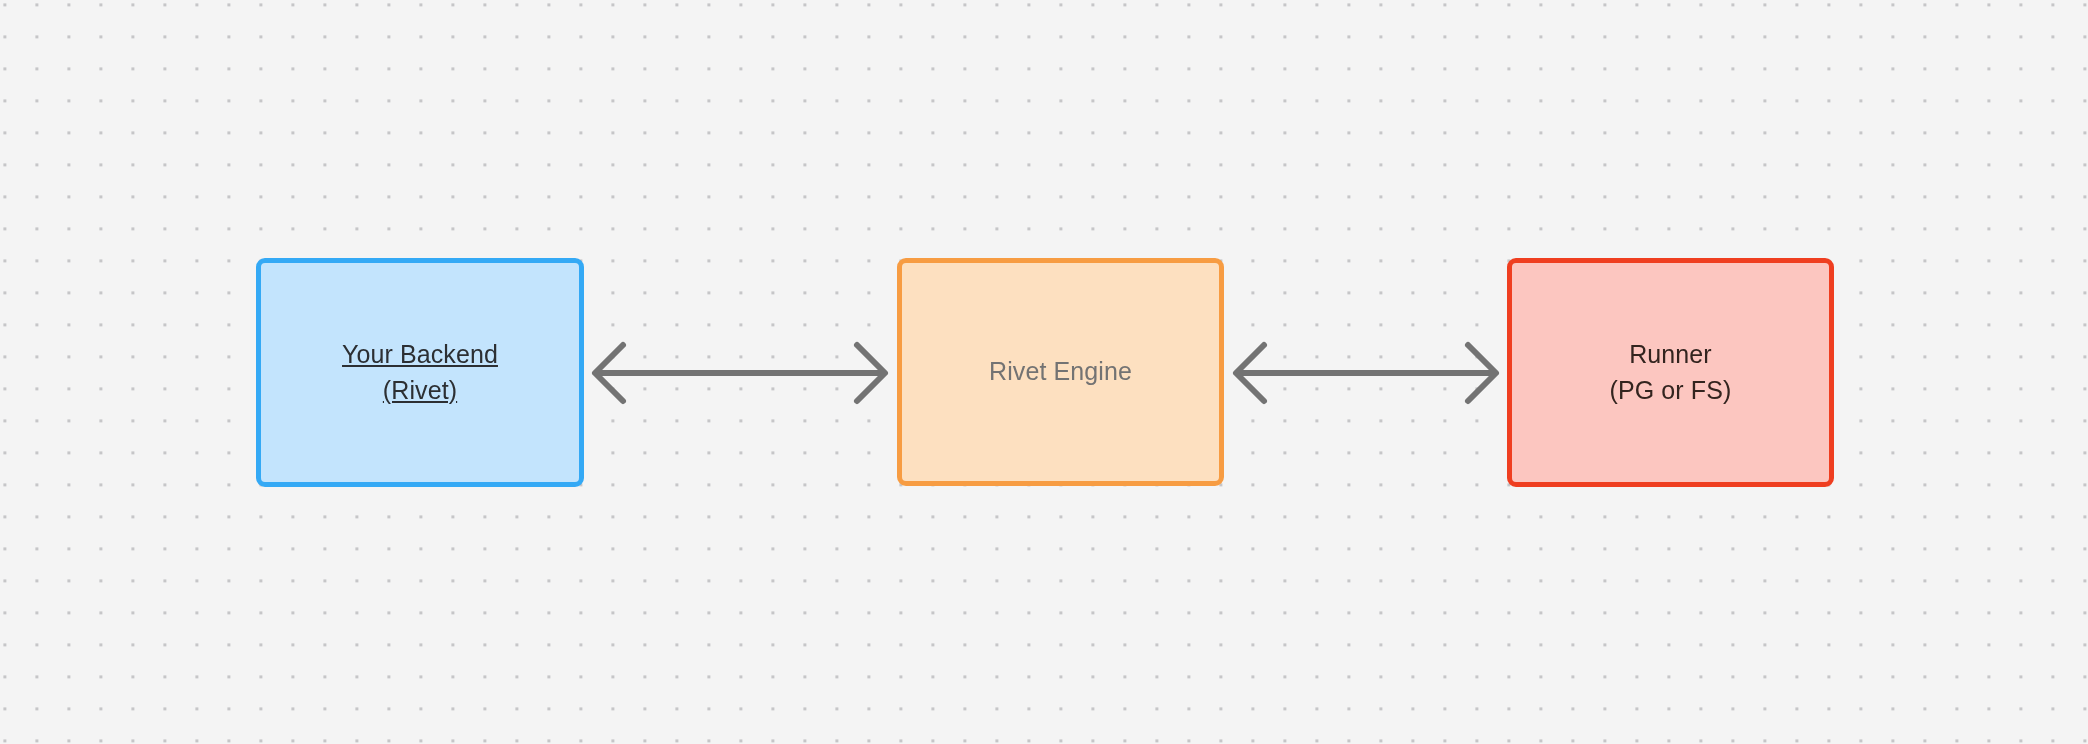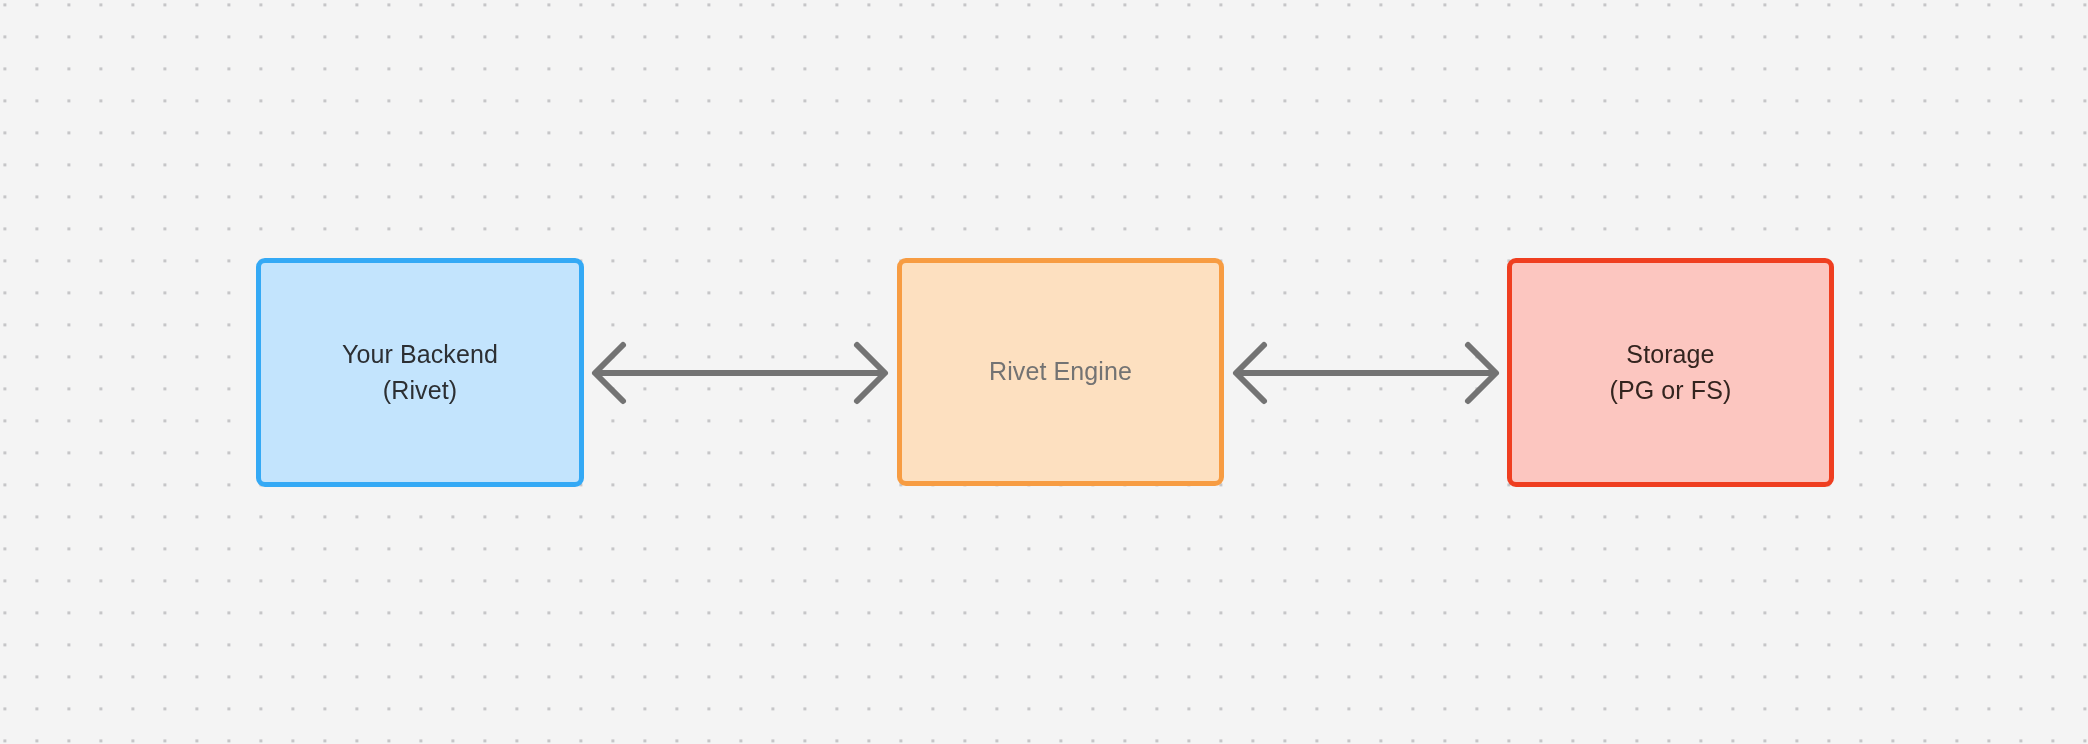--- a/index.html
+++ b/index.html
@@ -44,20 +44,21 @@
 
   #node-backend {
     left: 256px;
     top: 258px;
     width: 328px;
     height: 229px;
     background: #c3e4fd;
     border-color: #34a9f5;
     color: #2c2f33;
     font-size: 25px;
+    text-decoration: underline;
   }
 
   #node-engine {
     left: 897px;
     top: 258px;
     width: 327px;
     height: 228px;
     background: #fde0c0;
     border-color: #f79c42;
     color: #737373;
@@ -113,17 +114,17 @@
   <div class="node" id="node-backend">
     <span class="node-line">Your Backend</span>
     <span class="node-line">(Rivet)</span>
   </div>
 
   <div class="node" id="node-engine">
     <span class="node-line">Rivet Engine</span>
   </div>
 
   <div class="node" id="node-storage">
-    <span class="node-line">Storage</span>
+    <span class="node-line">Runner</span>
     <span class="node-line">(PG or FS)</span>
   </div>
 
 </div>
 
 </body></html>

